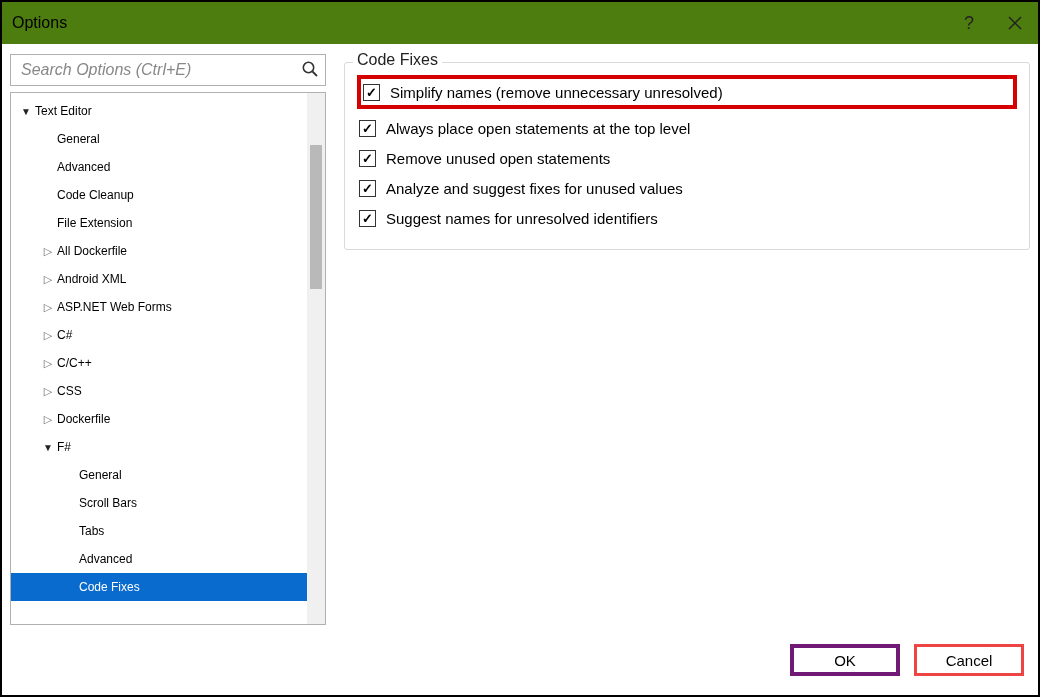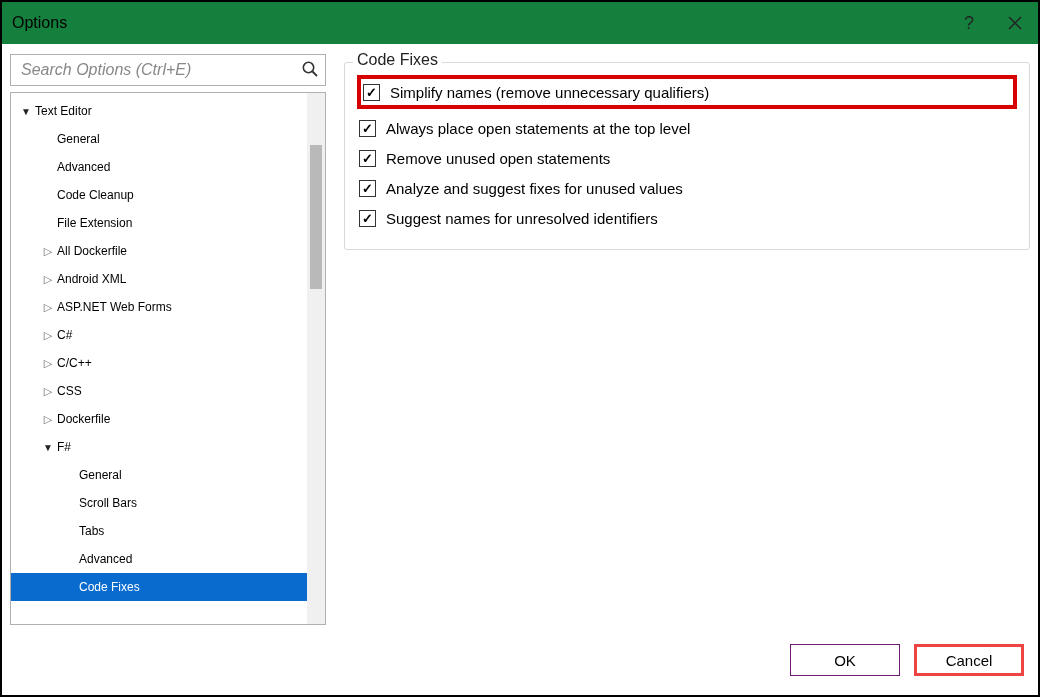--- a/index.html
+++ b/index.html
@@ -11,21 +11,21 @@
     background: #fff;
     width: 1040px;
     height: 697px;
     border: 2px solid #000;
     position: relative;
   }
 
   
   .titlebar {
     height: 42px;
-    background: #15803d;
+    background: #4d7c0f;
     display: flex;
     align-items: center;
     padding: 0 0 0 10px;
     justify-content: space-between;
   }
   .titlebar .title { font-size: 16px; }
   .titlebar .controls { display: flex; align-items: center; height: 100%; }
   .titlebar .ctl {
     width: 46px; height: 100%;
     display: flex; align-items: center; justify-content: center;
@@ -164,21 +164,21 @@
   .btn {
     min-width: 110px;
     height: 32px;
     border: 3px solid #ef4444;
     background: #fff;
     display: flex;
     align-items: center;
     justify-content: center;
     font-size: 15px;
   }
-  .btn.primary { border: 1px solid #701a75; }
+  .btn.primary { border: 4px solid #701a75; }
 </style>
 </head>
 <body>
 
 <div class="titlebar">
   <span class="title">Options</span>
   <div class="controls">
     <div class="ctl">?</div>
     <div class="ctl">
       <svg width="14" height="14" viewBox="0 0 14 14">
@@ -280,21 +280,21 @@
       </div>
     </div>
   </div>
 
   <div class="right">
     <div class="fieldset">
       <div class="legend">Code Fixes</div>
       <div id="options">
           <div class="check-row highlighted">
             <span class="cbx"></span>
-            <span>Simplify names (remove unnecessary qualifiers)</span>
+            <span>Simplify names (remove unnecessary unresolved)</span>
           </div>
           <div class="check-row">
             <span class="cbx"></span>
             <span>Always place open statements at the top level</span>
           </div>
           <div class="check-row">
             <span class="cbx"></span>
             <span>Remove unused open statements</span>
           </div>
           <div class="check-row">

